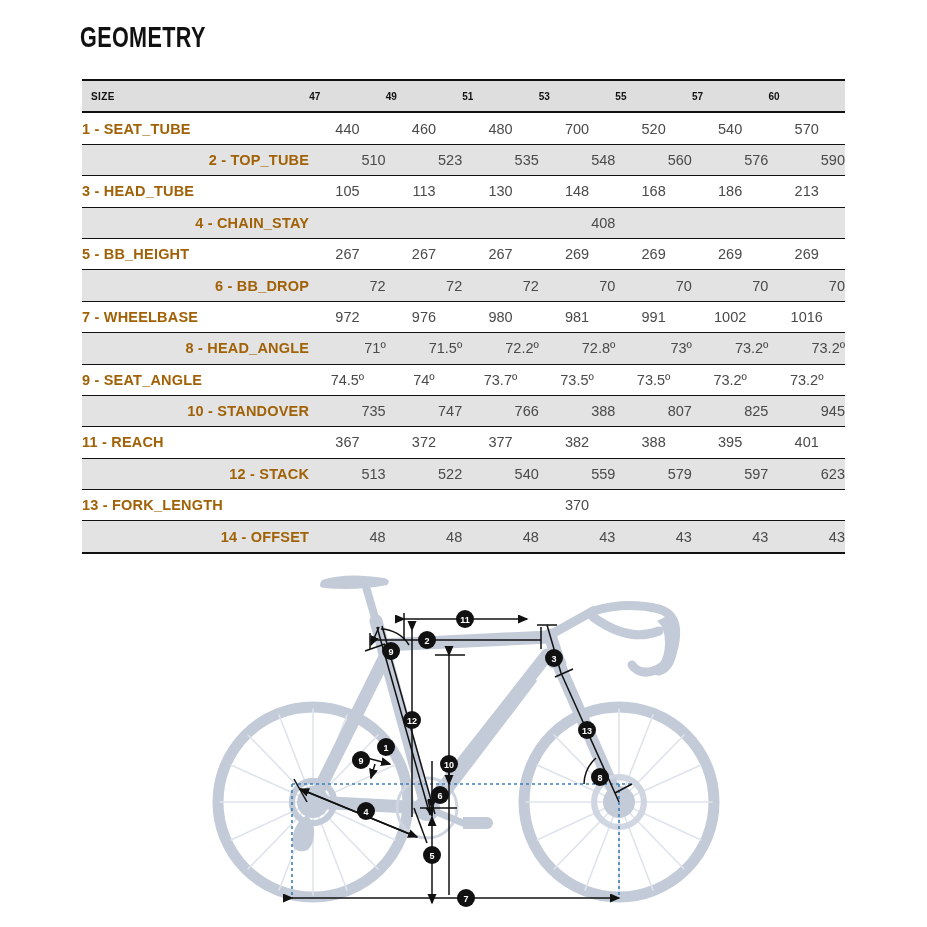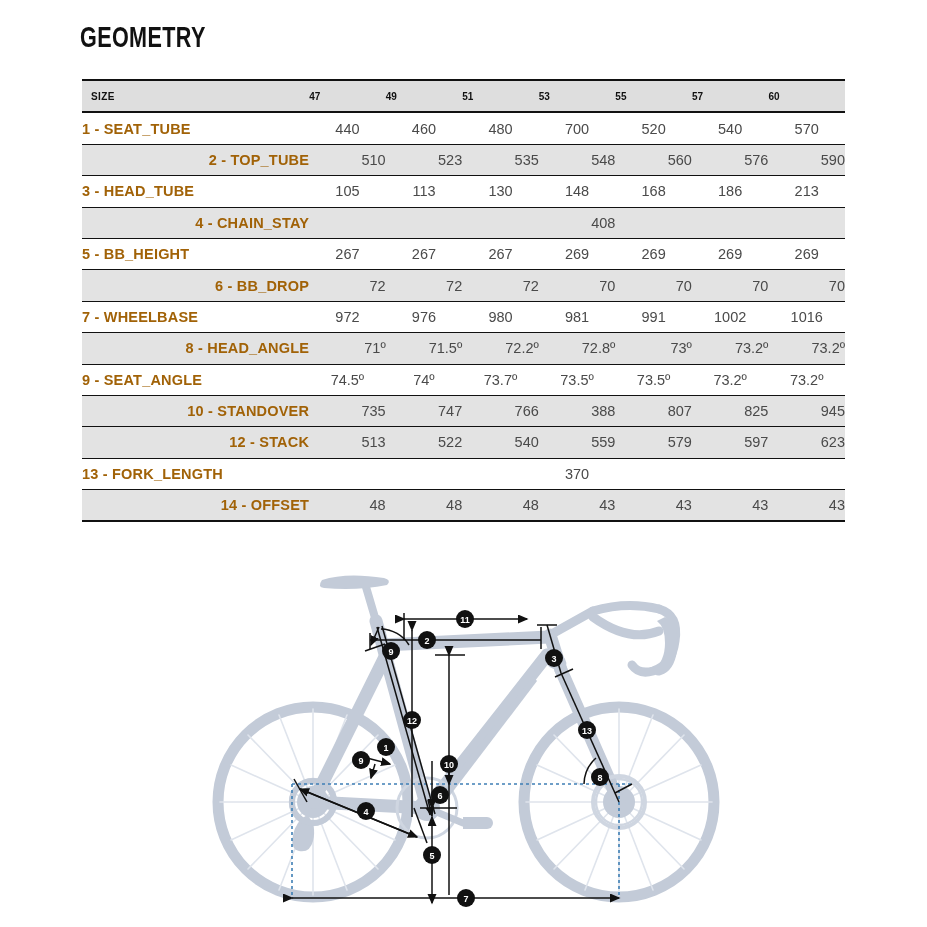--- a/index.html
+++ b/index.html
@@ -240,20 +240,30 @@
           <tr class="row shade">
             <td class="lbl">10 - STANDOVER</td>
             <td class="val">735</td>
             <td class="val">747</td>
             <td class="val">766</td>
             <td class="val">388</td>
             <td class="val">807</td>
             <td class="val">825</td>
             <td class="val">945</td>
           </tr>
+          <tr class="row plain">
+            <td class="lbl">11 - REACH</td>
+            <td class="val">367</td>
+            <td class="val">372</td>
+            <td class="val">377</td>
+            <td class="val">382</td>
+            <td class="val">388</td>
+            <td class="val">395</td>
+            <td class="val">401</td>
+          </tr>
           <tr class="row shade">
             <td class="lbl">12 - STACK</td>
             <td class="val">513</td>
             <td class="val">522</td>
             <td class="val">540</td>
             <td class="val">559</td>
             <td class="val">579</td>
             <td class="val">597</td>
             <td class="val">623</td>
           </tr>

